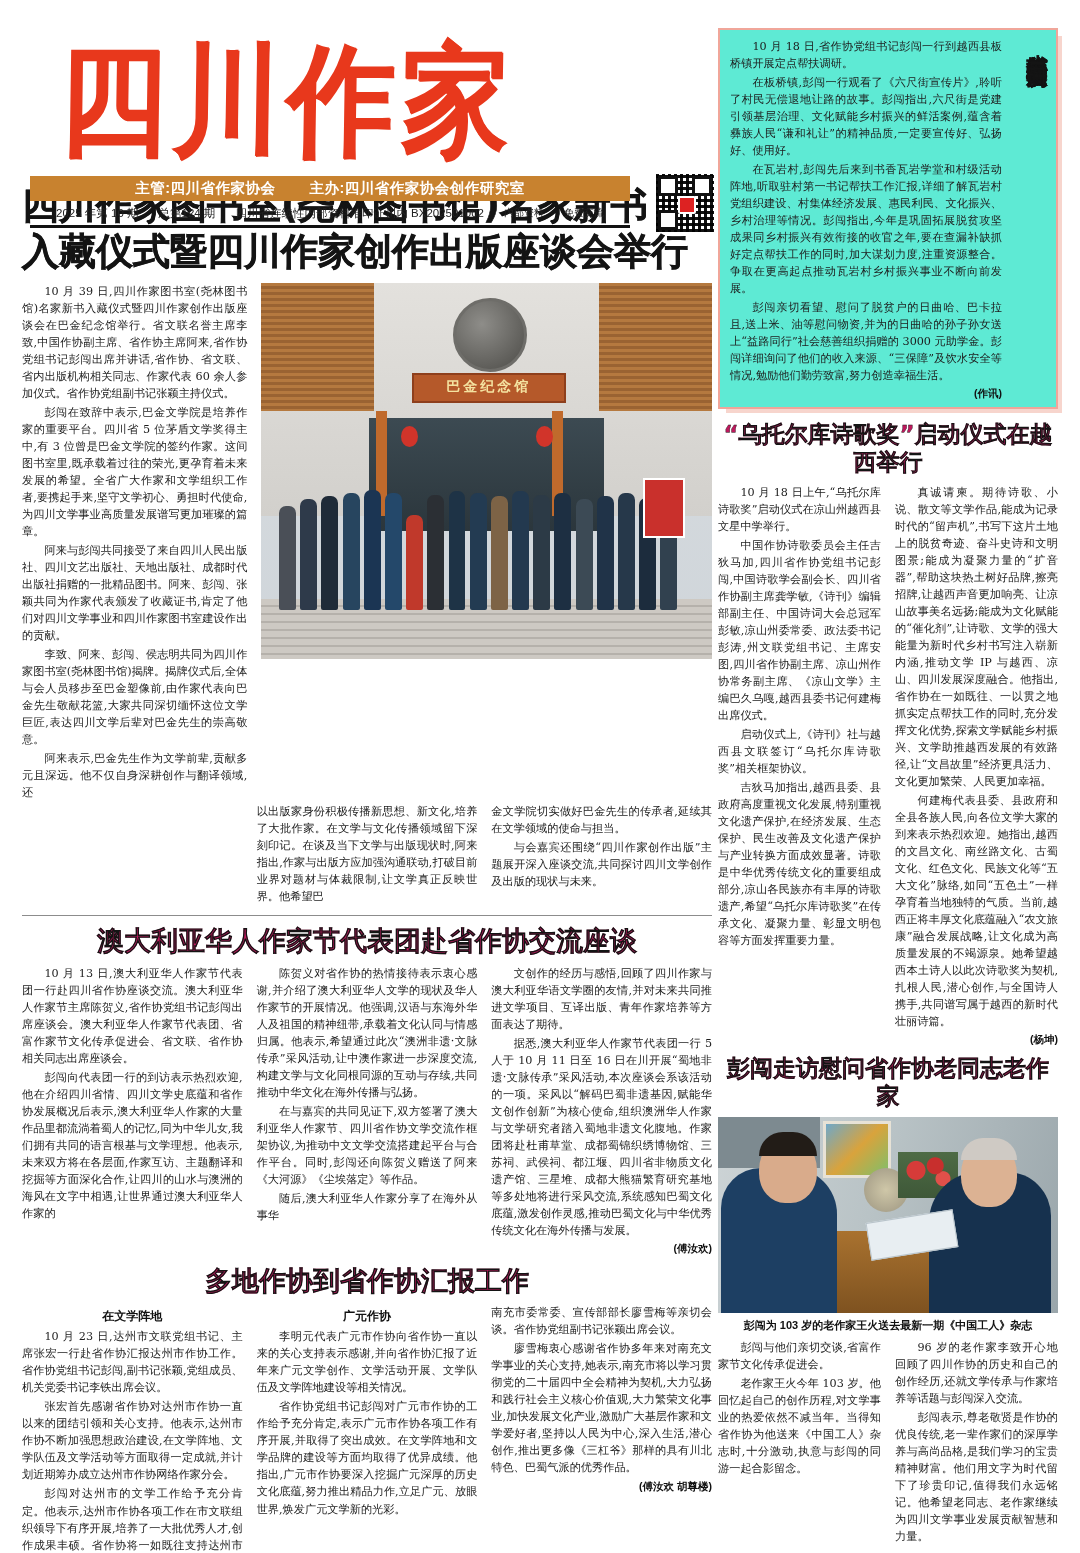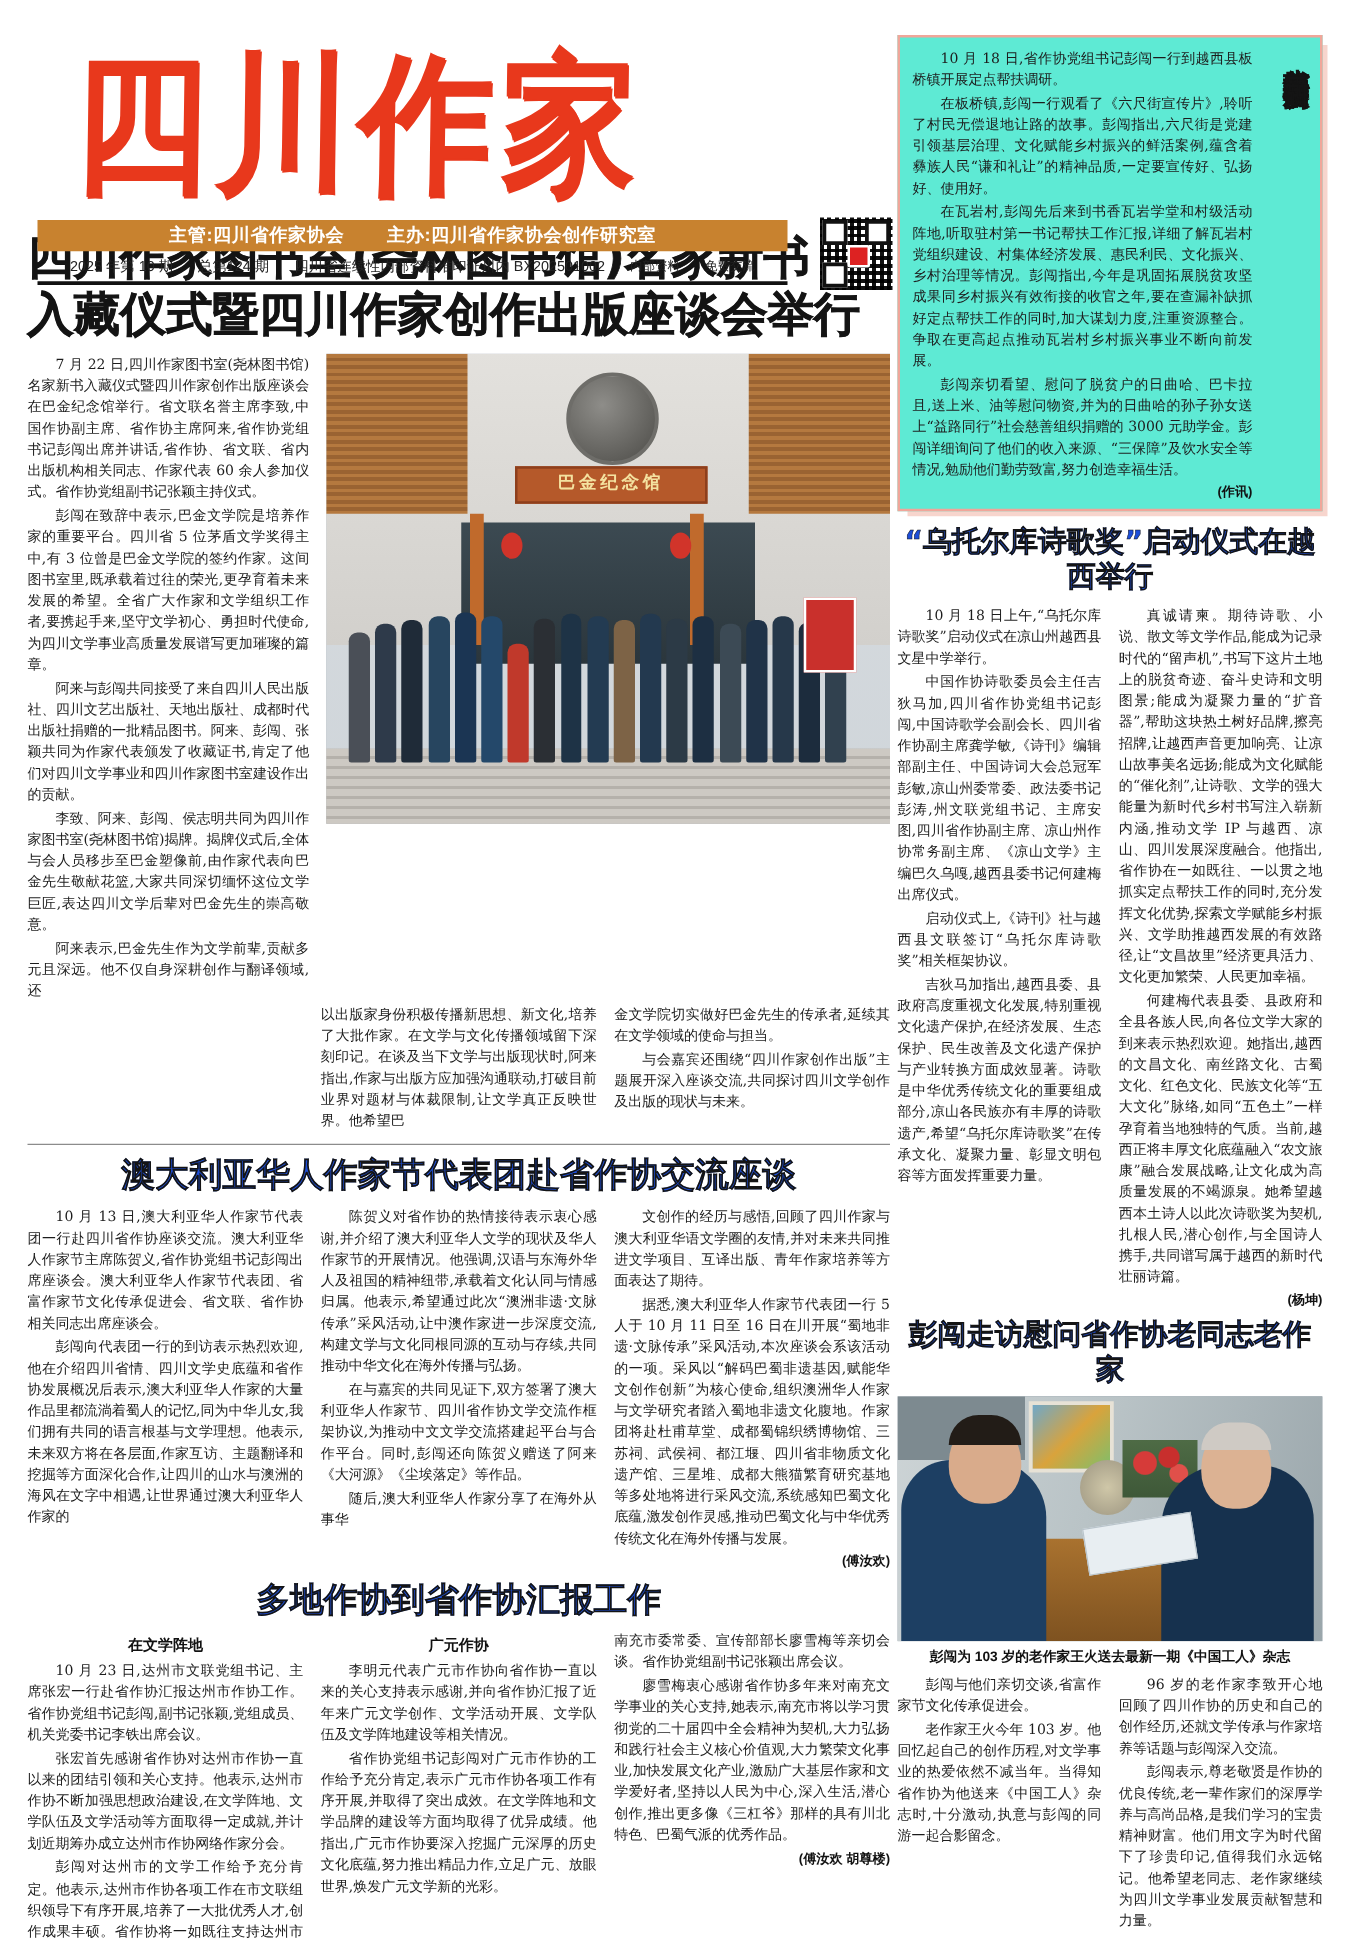--- a/index.html
+++ b/index.html
@@ -102,21 +102,21 @@
     font-weight:700;font-size:12px;text-align:center;margin:4px 0 3px 0;color:#111;
   }
 
   
   .sec-head{
     font-family:"DejaVu Sans","Liberation Sans",sans-serif;
     font-weight:700;
     font-size:27px;
     text-align:center;
     line-height:1.2;
-    color:#1d4ed8;
+    color:#be185d;
     margin:9px 0 7px 0;
     -webkit-text-stroke:.4px #141414;
   }
   .sec-head.two{font-size:25px;}
   .hr-thin{border-top:1px solid #8c8c8c;margin:8px 0 0 0;height:0;}
 
   
   .photo{
     position:relative;overflow:hidden;background:#cfd4d8;
     border:0;
@@ -214,21 +214,21 @@
       </div>
     </div>
 
     <div class="main-head">
       <div>四川作家图书室(尧林图书馆)名家新书</div>
       <div>入藏仪式暨四川作家创作出版座谈会举行</div>
     </div>
 
     <div class="cols3" style="margin-top:8px;">
       <div class="col">
-        <p class="bt">7 月 22 日,四川作家图书室(尧林图书馆)名家新书入藏仪式暨四川作家创作出版座谈会在巴金纪念馆举行。省文联名誉主席李致,中国作协副主席、省作协主席阿来,省作协党组书记彭闯出席并讲话,省作协、省文联、省内出版机构相关同志、作家代表 60 余人参加仪式。省作协党组副书记张颖主持仪式。</p>
+        <p class="bt">10 月 39 日,四川作家图书室(尧林图书馆)名家新书入藏仪式暨四川作家创作出版座谈会在巴金纪念馆举行。省文联名誉主席李致,中国作协副主席、省作协主席阿来,省作协党组书记彭闯出席并讲话,省作协、省文联、省内出版机构相关同志、作家代表 60 余人参加仪式。省作协党组副书记张颖主持仪式。</p>
         <p class="bt">彭闯在致辞中表示,巴金文学院是培养作家的重要平台。四川省 5 位茅盾文学奖得主中,有 3 位曾是巴金文学院的签约作家。这间图书室里,既承载着过往的荣光,更孕育着未来发展的希望。全省广大作家和文学组织工作者,要携起手来,坚守文学初心、勇担时代使命,为四川文学事业高质量发展谱写更加璀璨的篇章。</p>
         <p class="bt">阿来与彭闯共同接受了来自四川人民出版社、四川文艺出版社、天地出版社、成都时代出版社捐赠的一批精品图书。阿来、彭闯、张颖共同为作家代表颁发了收藏证书,肯定了他们对四川文学事业和四川作家图书室建设作出的贡献。</p>
         <p class="bt">李致、阿来、彭闯、侯志明共同为四川作家图书室(尧林图书馆)揭牌。揭牌仪式后,全体与会人员移步至巴金塑像前,由作家代表向巴金先生敬献花篮,大家共同深切缅怀这位文学巨匠,表达四川文学后辈对巴金先生的崇高敬意。</p>
         <p class="bt">阿来表示,巴金先生作为文学前辈,贡献多元且深远。他不仅自身深耕创作与翻译领域,还</p>
       </div>
       <div class="col" style="flex:2 1 0;">
         <div class="photo">
           <div class="ph-main">
             <div class="sky"></div>
               <div class="bldg"></div>

